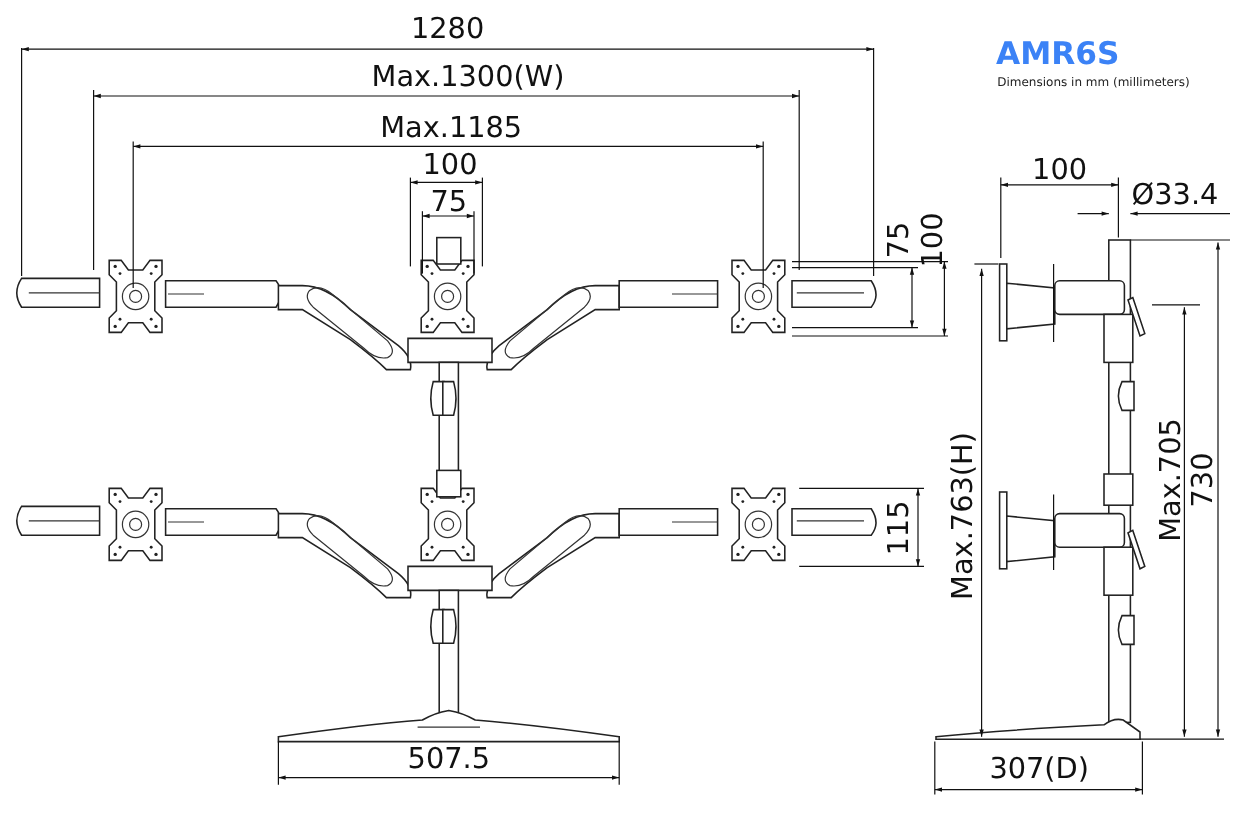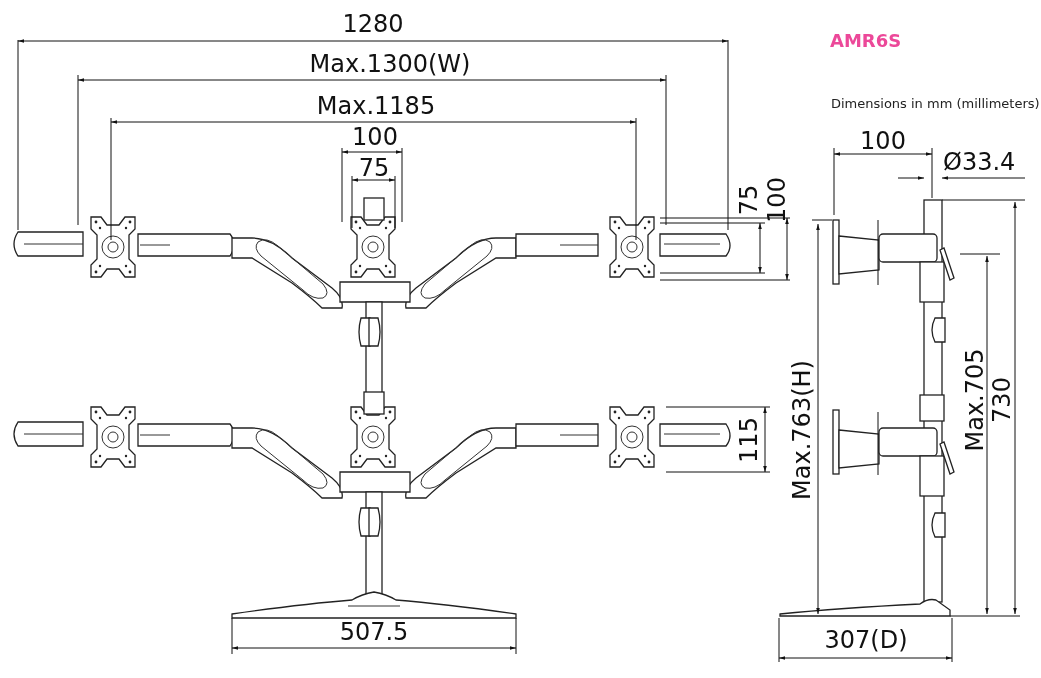--- a/index.html
+++ b/index.html
@@ -1,20 +1,20 @@
 <!DOCTYPE html>
 <html><head>
   <meta charset="utf-8">
   <style>
     html, body { margin: 0; padding: 0; background: #ffffff; }
     body { width: 1041px; height: 678px; position: relative; overflow: hidden; font-family: "Liberation Sans", sans-serif; }
     svg { position: absolute; left: 0; top: 0; }
     .dim { font-family: "DejaVu Sans", sans-serif; fill: #111; font-size: 24px; }
-    .title { position: absolute; left: 830px; top: 30px; font-family: "DejaVu Sans", sans-serif; font-weight: bold; font-size: 18px; color: #ec4899; }
-    .subtitle { position: absolute; left: 831px; top: 64px; font-family: "DejaVu Sans", sans-serif; font-size: 13px; color: #222; margin-top: 32px; }
+    .title { position: absolute; left: 830px; top: 30px; font-family: "DejaVu Sans", sans-serif; font-weight: bold; font-size: 26px; color: #3b82f6; }
+    .subtitle { position: absolute; left: 831px; top: 64px; font-family: "DejaVu Sans", sans-serif; font-size: 10px; color: #222; }
     .ln { stroke: #111; stroke-width: 1; fill: none; }
     .part { stroke: #222; stroke-width: 1.3; fill: #fff; }
     .part2 { stroke: #333; stroke-width: 1; fill: none; }
   </style>
 </head>
 <body>
 
 <div class="title">AMR6S</div>
 <div class="subtitle">Dimensions in mm (millimeters)</div>
 

